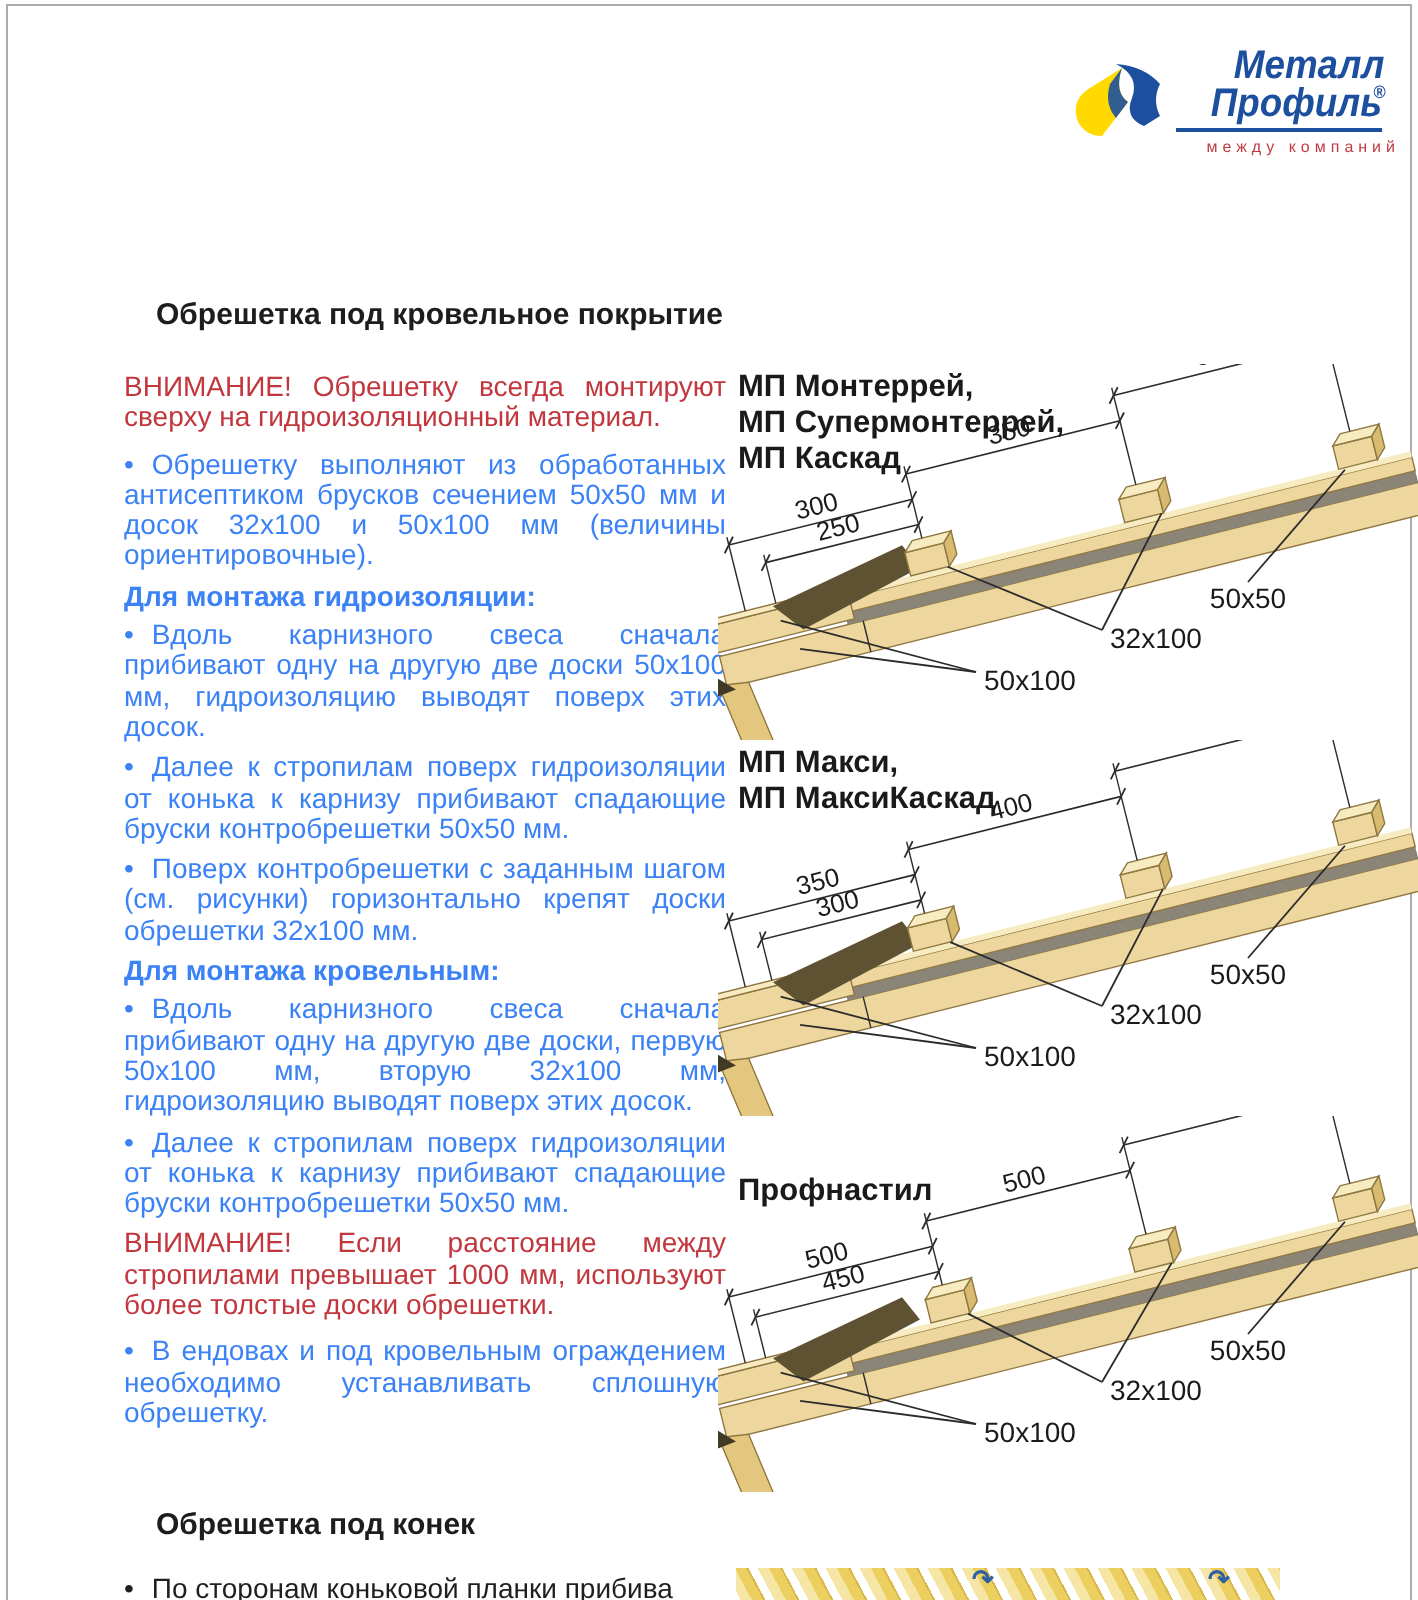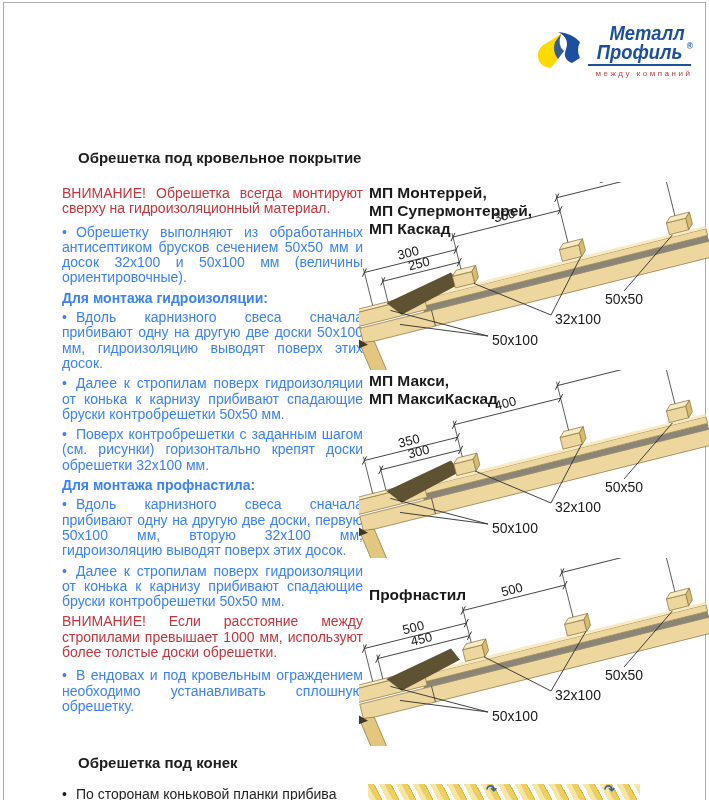--- a/index.html
+++ b/index.html
@@ -4,21 +4,21 @@
 <style>
   html,body{margin:0;padding:0;background:#e9e9e9;}
   .page{position:relative;width:709px;height:800px;background:#fff;overflow:hidden;
         font-family:"Liberation Sans",sans-serif;margin:0 auto;}
   .frame{position:absolute;left:3px;top:2px;width:701px;height:810px;
          border-left:1px solid #ABABAB;border-right:1px solid #ABABAB;border-top:1px solid #ABABAB;
          pointer-events:none;z-index:1;}
   
   .logo{position:absolute;left:534px;top:24px;width:165px;height:72px;z-index:2;}
   .logo-icon{position:absolute;left:0;top:6px;width:52px;height:52px;}
-  .logo-text{position:absolute;left:54px;top:0;width:112px;text-align:center;}
+  .logo-text{position:absolute;left:54px;top:0;width:112px;text-align:right;}
   .logo-line1{display:block;margin-left:14px;font-size:20px;font-weight:bold;font-style:italic;
               color:#1C4F9E;letter-spacing:0px;transform:scaleX(.92);transform-origin:left;line-height:19px;}
   .logo-line2{display:block;font-size:20px;font-weight:bold;font-style:italic;color:#1C4F9E;
               transform:scaleX(.92);transform-origin:left;line-height:19px;border-bottom:2px solid #1C4F9E;
               padding-bottom:2px;}
   .logo-reg{position:absolute;right:-2px;top:-6px;font-size:9px;font-style:normal;color:#1C4F9E;}
   .logo-tagline{display:block;margin-top:3px;font-size:8px;letter-spacing:2.5px;color:#C23B42;}
   
   .bar{position:absolute;left:16px;width:709px;display:flex;align-items:center;z-index:2;}
   .bar-red{top:98px;height:28px;}
@@ -66,27 +66,27 @@
 
   <div class="bar bar-red">
     <span class="bar-label">Монтаж элементов кровельной системы</span>
   </div>
 
   <div class="bar bar-pink bar-pink1">
     <span class="bar-label">Обрешетка под кровельное покрытие</span>
   </div>
 
   <div class="text-col">
-      <p class="para warning">ВНИМАНИЕ! Обрешетка всегда монтируют сверху на гидроизоляционный материал.</p>
+      <p class="para warning">ВНИМАНИЕ! Обрешетку всегда монтируют сверху на гидроизоляционный материал.</p>
       <p class="para bullet"><span class="dot">•</span>Обрешетку выполняют из обработанных антисептиком брусков сечением 50х50 мм и досок 32х100 и 50х100 мм (величины ориентировочные).</p>
       <p class="para heading">Для монтажа гидроизоляции:</p>
       <p class="para bullet"><span class="dot">•</span>Вдоль карнизного свеса сначала прибивают одну на другую две доски 50х100 мм, гидроизоляцию выводят поверх этих досок.</p>
       <p class="para bullet"><span class="dot">•</span>Далее к стропилам поверх гидроизоляции от конька к карнизу прибивают спадающие бруски контробрешетки 50х50 мм.</p>
       <p class="para bullet"><span class="dot">•</span>Поверх контробрешетки с заданным шагом (см. рисунки) горизонтально крепят доски обрешетки 32х100 мм.</p>
-      <p class="para heading">Для монтажа профнастила:</p>
+      <p class="para heading">Для монтажа кровельным:</p>
       <p class="para bullet"><span class="dot">•</span>Вдоль карнизного свеса сначала прибивают одну на другую две доски, первую 50х100 мм, вторую 32х100 мм, гидроизоляцию выводят поверх этих досок.</p>
       <p class="para bullet"><span class="dot">•</span>Далее к стропилам поверх гидроизоляции от конька к карнизу прибивают спадающие бруски контробрешетки 50х50 мм.</p>
       <p class="para warning">ВНИМАНИЕ! Если расстояние между стропилами превышает 1000 мм, используют более толстые доски обрешетки.</p>
       <p class="para bullet"><span class="dot">•</span>В ендовах и под кровельным ограждением необходимо устанавливать сплошную обрешетку.</p>
     </div>
 
   <div class="diagrams">
       <svg width="350" height="188" viewBox="0 0 350 188">
         <g transform="translate(26,140) rotate(-14)">
           <rect x="-26" y="0" width="360" height="16" fill="#EDD79E" stroke="#8F7840" stroke-width="0.7"></rect>

